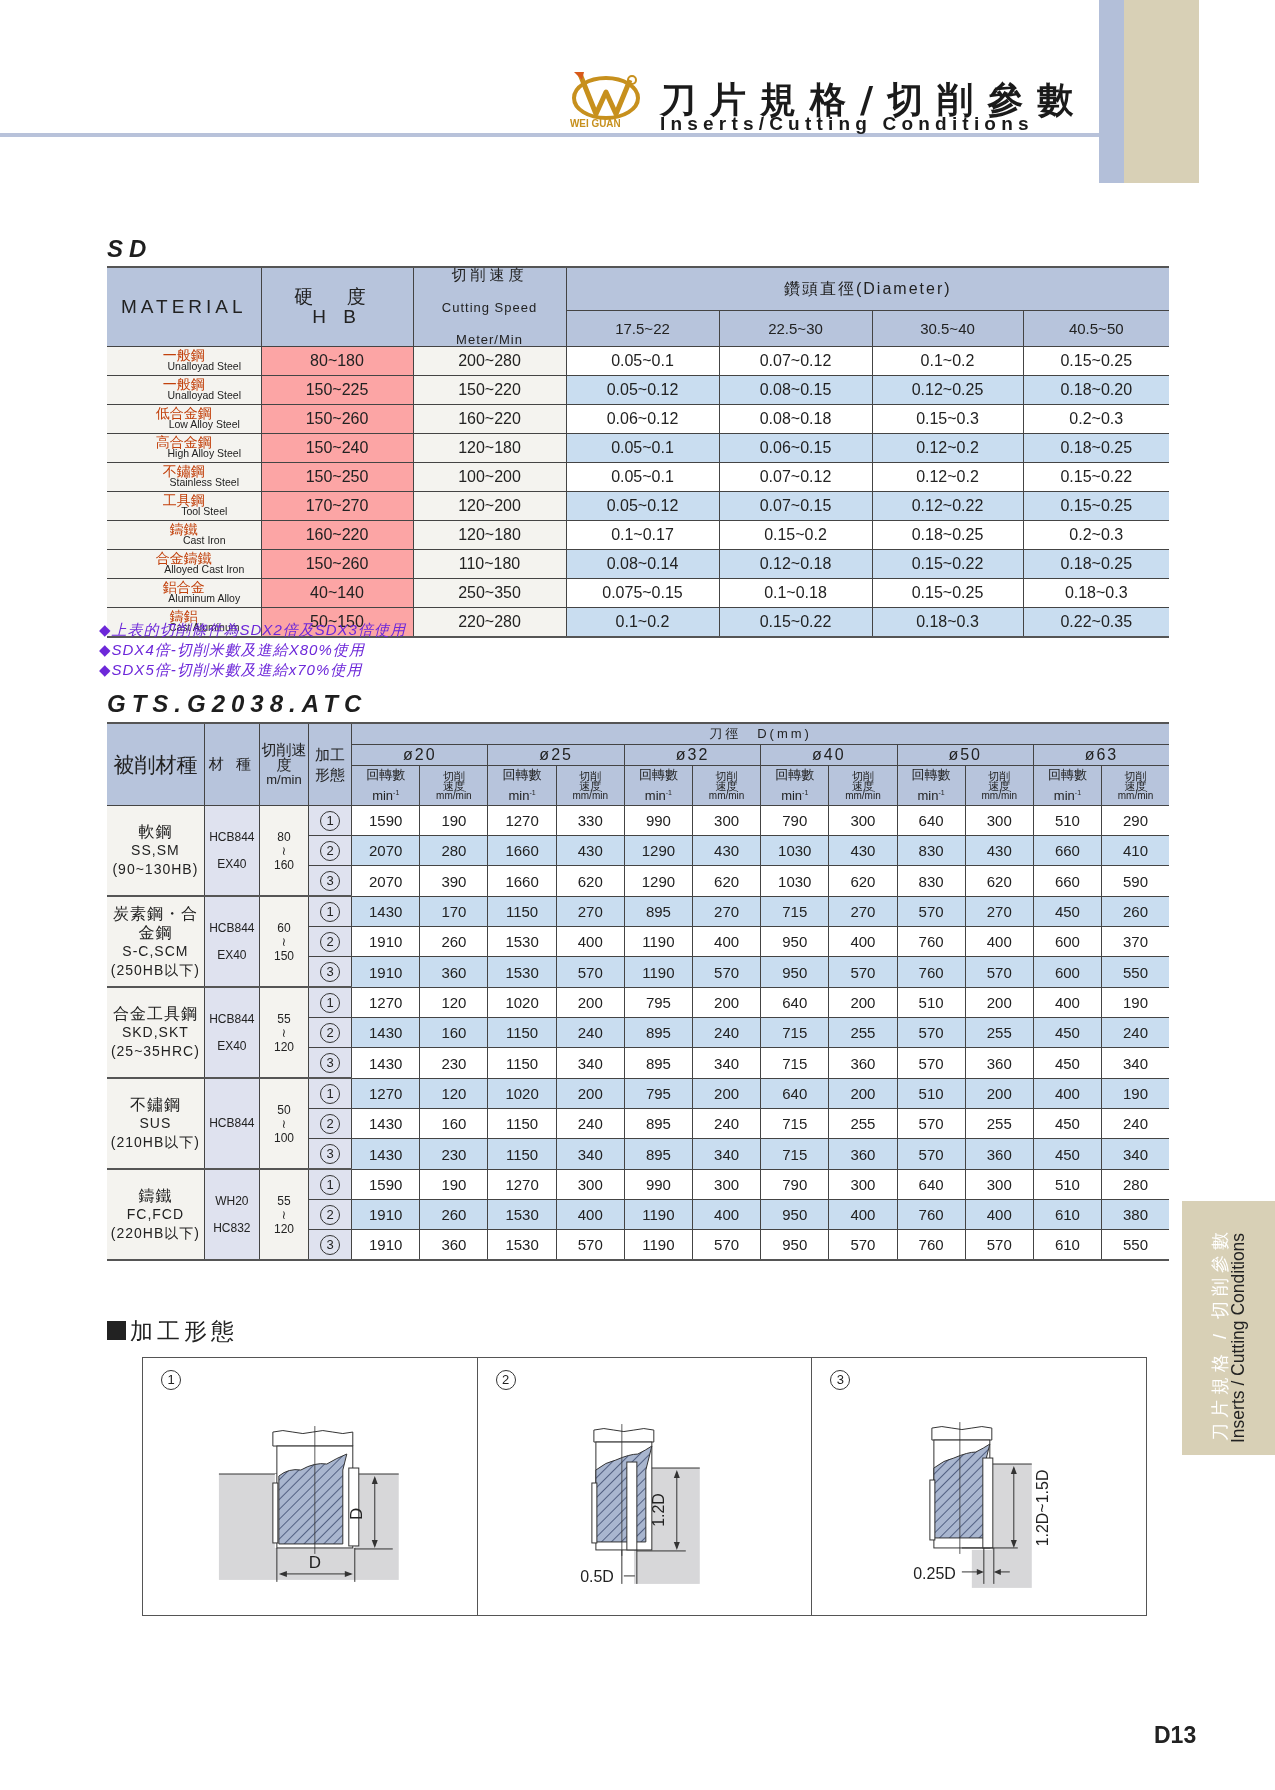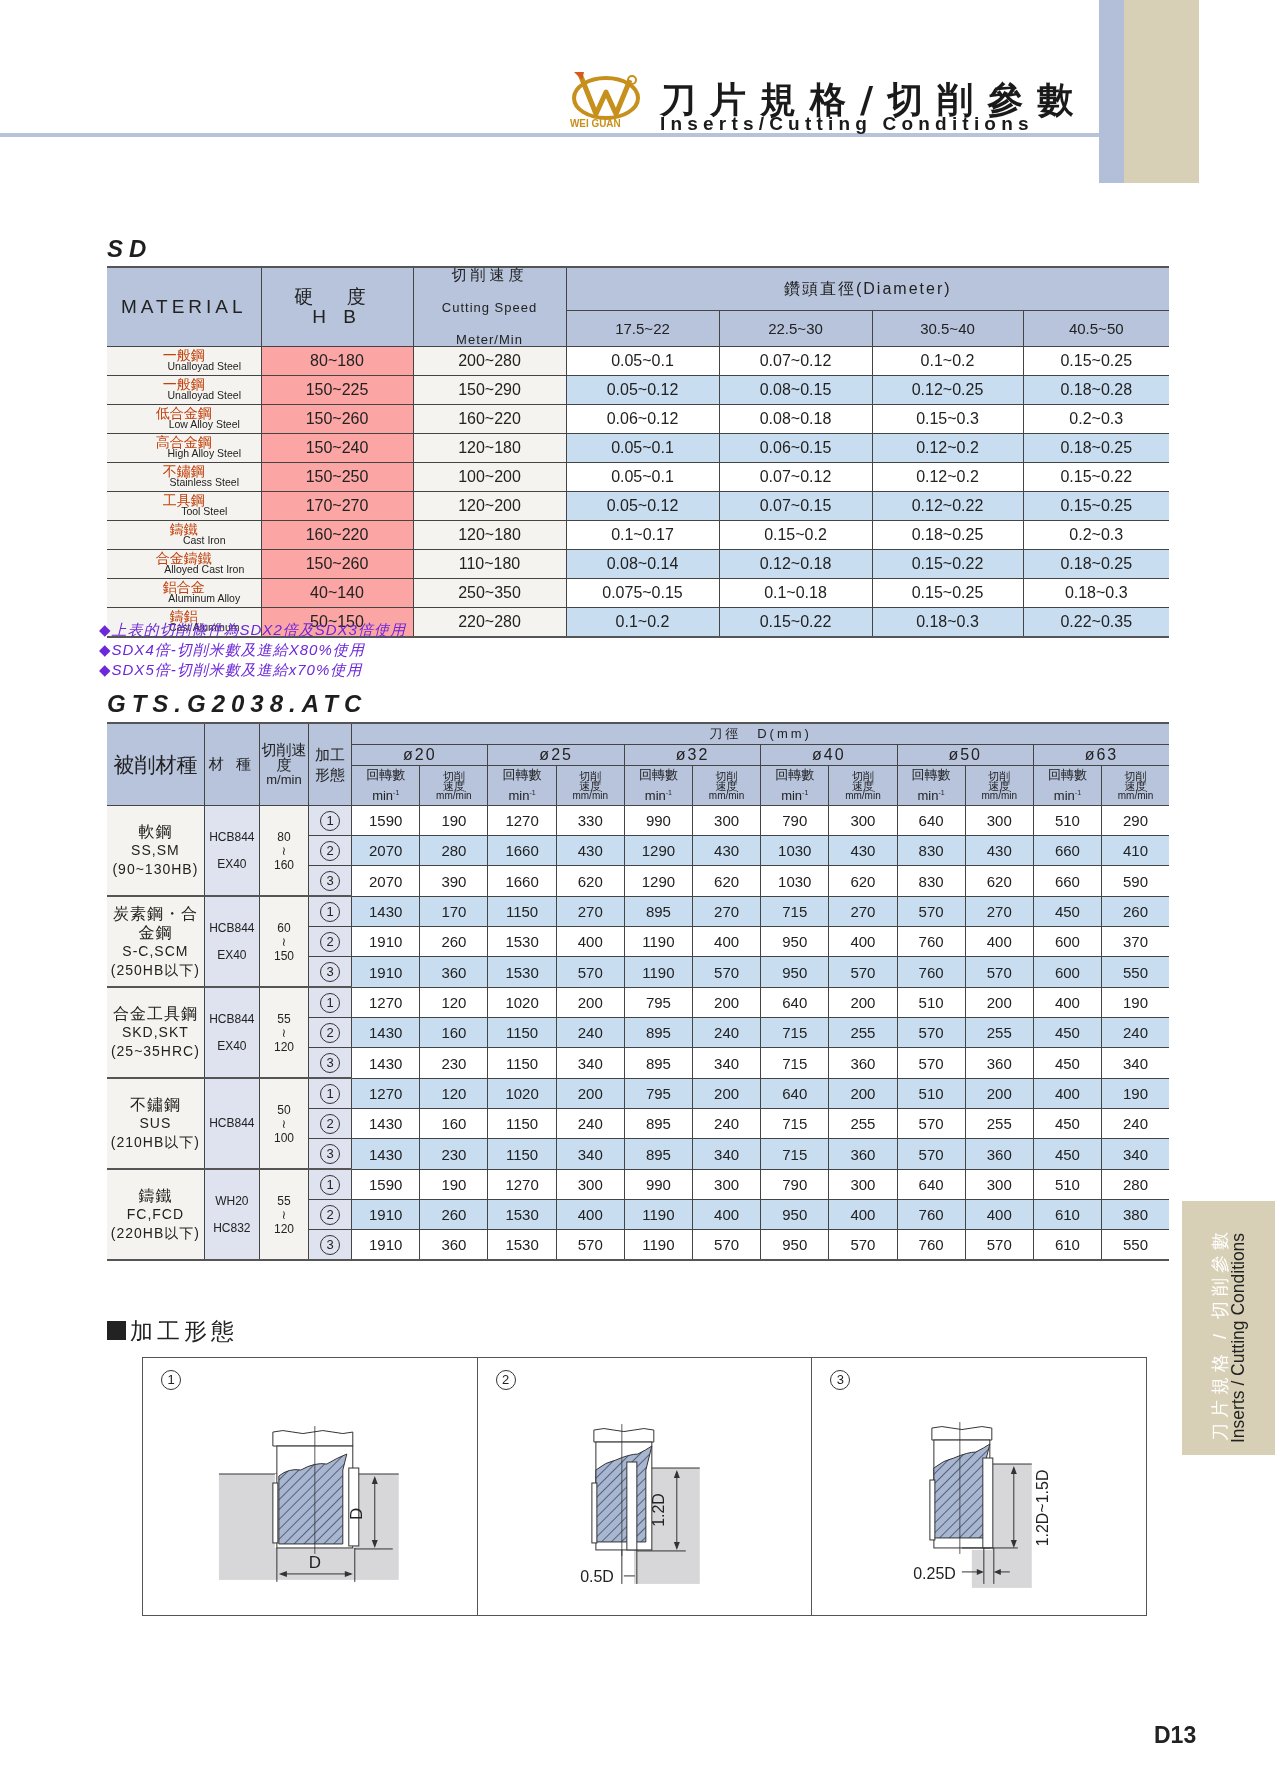--- a/index.html
+++ b/index.html
@@ -156,25 +156,25 @@
         <td class="val">0.07~0.12</td>
         <td class="val">0.1~0.2</td>
         <td class="val">0.15~0.25</td>
       </tr>
       <tr class="even">
         <td class="mat">
         <span class="zh">一般鋼</span>
         <span class="en">Unalloyad  Steel</span>
         </td>
       <td class="hb">150~225</td>
-      <td class="spd">150~290</td>
+      <td class="spd">150~220</td>
         <td class="val">0.05~0.12</td>
         <td class="val">0.08~0.15</td>
         <td class="val">0.12~0.25</td>
-        <td class="val">0.18~0.28</td>
+        <td class="val">0.18~0.20</td>
       </tr>
       <tr class="odd">
         <td class="mat">
         <span class="zh">低合金鋼</span>
         <span class="en">Low Alloy Steel</span>
         </td>
       <td class="hb">150~260</td>
       <td class="spd">160~220</td>
         <td class="val">0.06~0.12</td>
         <td class="val">0.08~0.18</td>

